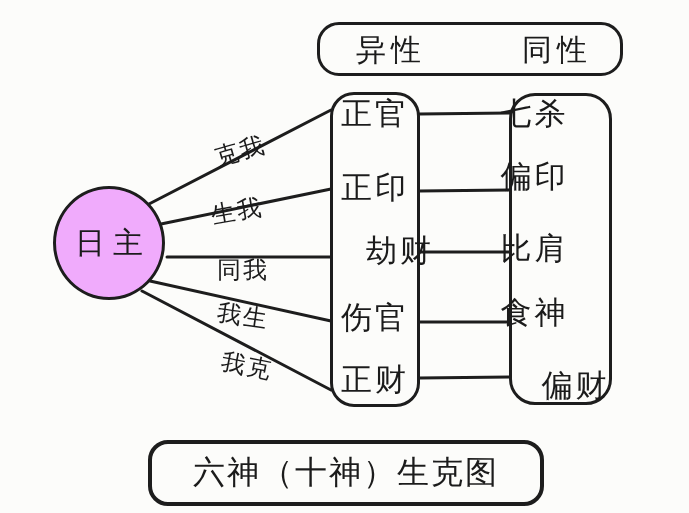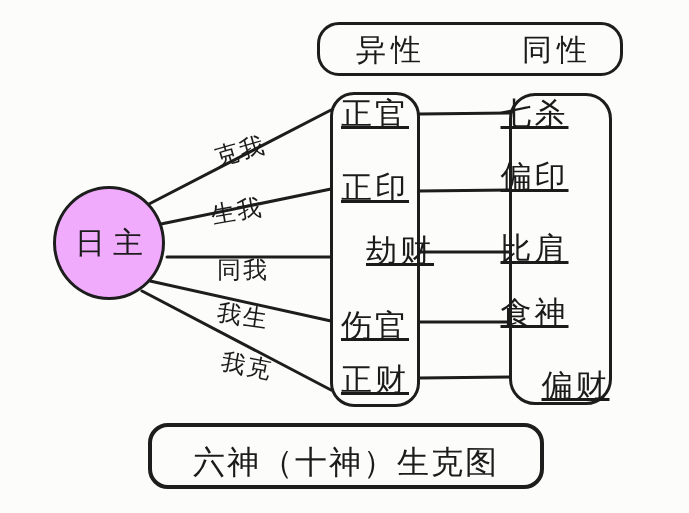--- a/index.html
+++ b/index.html
@@ -75,38 +75,37 @@
     border-radius: 26px;
     background: #fcfcfa;
   }
   .god-row {
     position: absolute;
     font-size: 31px;
     letter-spacing: 3px;
     text-align: center;
     white-space: nowrap;
     line-height: 34px;
-    text-decoration: underline;
   }
   .mid-row { left: 330px; width: 90px; }
   .right-row { left: 483px; width: 103px; }
   .relation-label {
     position: absolute;
     font-size: 24px;
     letter-spacing: 2px;
     white-space: nowrap;
     line-height: 26px;
   }
   .caption-box {
-    left: 148px; top: 423px;
+    left: 148px; top: 440px;
     width: 396px; height: 66px;
     border-radius: 20px;
     border-width: 4px;
     display: flex;
-    align-items: flex-end;
+    align-items: center;
     justify-content: center;
     background: #fcfcfa;
   }
   .caption-box span {
     font-size: 32px;
     letter-spacing: 2px;
     white-space: nowrap;
   }
 </style>
 </head>
@@ -135,21 +134,21 @@
   </div>
 
   <div class="box day-master-circle">
     <span>日主</span>
   </div>
 
   <div class="box mid-box"></div>
   <div class="god-row mid-row" style="top:96px;">正官</div>
   <div class="god-row mid-row" style="top:170px;">正印</div>
   <div class="god-row mid-row" style="top:233px;margin-left:25px;">劫财</div>
-  <div class="god-row mid-row" style="top:308px;">伤官</div>
+  <div class="god-row mid-row" style="top:300px;">伤官</div>
   <div class="god-row mid-row" style="top:362px;">正财</div>
 
   <div class="box right-box"></div>
   <div class="god-row right-row" style="top:96px;">七杀</div>
   <div class="god-row right-row" style="top:159px;">偏印</div>
   <div class="god-row right-row" style="top:231px;">比肩</div>
   <div class="god-row right-row" style="top:295px;">食神</div>
   <div class="god-row right-row" style="top:368px; left:524px;">偏财</div>
 
   <div class="relation-label" style="left:240px; top:151px; transform:translate(-50%,-50%) rotate(-16deg);">克我</div>

